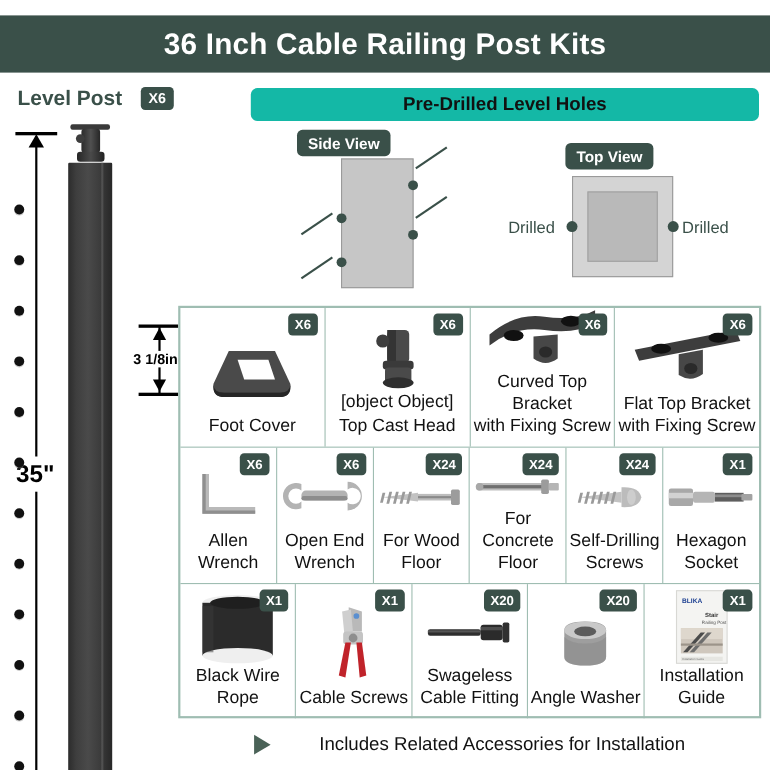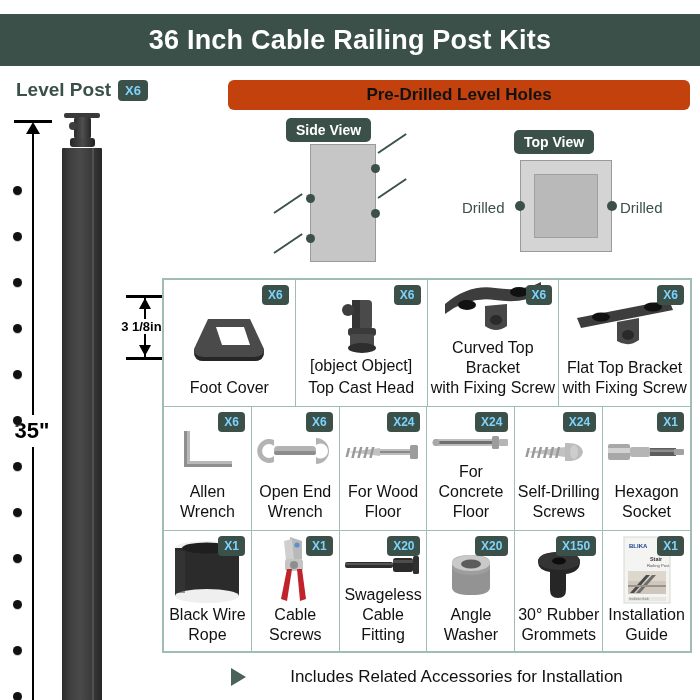--- a/index.html
+++ b/index.html
@@ -20,33 +20,33 @@
   }
   .header-title {
     color: #ffffff; font-size: 27px; font-weight: bold;
     letter-spacing: 0.2px; white-space: nowrap;
   }
 
   
   .level-post-label {
     position: absolute; left: 16px; top: 79px;
     font-size: 19px; font-weight: bold; color: #3a5049;
-    display: flex; align-items: flex-end; gap: 7px;
+    display: flex; align-items: flex-start; gap: 17px;
   }
   .badge {
-    display: inline-block; background: #3a5049; color: #7dd3fc;
+    display: inline-block; background: #3a5049; color: #ffffff;
     font-weight: bold; border-radius: 4px; line-height: 1;
     font-size: 12px; padding: 4px 6px 4px 6px;
   }
   .badge-label { font-size: 13px; padding: 4px 7px; }
 
   .banner {
     position: absolute; left: 228px; top: 80px;
     width: 462px; height: 30px;
-    background: #c2410c; border-radius: 6px;
+    background: #14b8a6; border-radius: 6px;
     display: flex; align-items: center; justify-content: center;
   }
   .banner-text { font-size: 17px; font-weight: bold; color: #111; }
 
   
   .post-wrap { position: absolute; left: 0; top: 110px; width: 160px; height: 580px; }
 
   .post-body {
     position: absolute; left: 62px; top: 38px;
     width: 40px; height: 600px;
@@ -121,21 +121,21 @@
     background: #fff;
   }
 
   
   .view-tag {
     position: absolute; background: #3a5049; color: #fff;
     font-size: 14px; font-weight: bold; border-radius: 5px;
     padding: 4px 10px; white-space: nowrap;
   }
   .side-view { position: absolute; left: 268px; top: 118px; width: 160px; height: 160px; }
-  .side-tag { left: 18px; top: 0; text-align: right; }
+  .side-tag { left: 2px; top: 0; text-align: right; }
   .side-rect {
     position: absolute; left: 42px; top: 26px; width: 66px; height: 118px;
     background: #c6c6c6; border: 1px solid #9a9a9a;
   }
   .sv-dot {
     position: absolute; width: 9px; height: 9px; border-radius: 50%;
     background: #3a5049;
   }
   .sv-line { position: absolute; height: 2px; background: #3a5049; }
 
@@ -495,32 +495,20 @@
           <svg width="54" height="52" viewBox="0 0 54 52">
             <path d="M8 14 Q8 6 27 6 Q46 6 46 14 L46 38 Q46 46 27 46 Q8 46 8 38 Z" fill="#9e9e9e"></path>
             <ellipse cx="27" cy="14" rx="19" ry="8" fill="#c9c9c9"></ellipse>
             <ellipse cx="27" cy="15" rx="10" ry="4.5" fill="#5c5c5c"></ellipse>
             <path d="M8 20 L8 38 Q8 46 27 46 Q46 46 46 38 L46 20 Q40 26 27 26 Q14 26 8 20 Z" fill="#8a8a8a" opacity=".55"></path>
           </svg>
         </div>
         <div class="cell-label" style="white-space:pre-line">Angle Washer</div>
       </div>
 
-      <div class="cell">
-        <span class="badge cell-badge">X150</span>
-        <div class="cell-art">
-          <svg width="54" height="54" viewBox="0 0 54 54">
-            <path d="M6 14 Q6 4 27 4 Q48 4 48 14 Q48 24 34 26 L34 42 Q34 50 26 50 Q18 50 18 42 L18 24 Q6 22 6 14 Z" fill="#262626"></path>
-            <ellipse cx="27" cy="13" rx="21" ry="9" fill="#343434"></ellipse>
-            <ellipse cx="27" cy="13" rx="7" ry="3.5" fill="#0d0d0d"></ellipse>
-          </svg>
-        </div>
-        <div class="cell-label" style="white-space:pre-line">30° Rubber
-Grommets</div>
-      </div>
 
       <div class="cell">
         <span class="badge cell-badge">X1</span>
         <div class="cell-art">
           <svg width="54" height="70" viewBox="0 0 54 70">
             <rect x="4" y="2" width="46" height="66" fill="#f4f4f2" stroke="#d8d8d4"></rect>
             <text x="9" y="13" font-family="Liberation Sans, sans-serif" font-size="6" font-weight="bold" fill="#1c3f91">BLIKA</text>
             <text x="30" y="26" font-family="Liberation Sans, sans-serif" font-size="5.4" font-weight="bold" fill="#333">Stair</text>
             <text x="27" y="32" font-family="Liberation Sans, sans-serif" font-size="4.2" fill="#555">Railing Post</text>
             <rect x="8" y="36" width="38" height="23" fill="#cfc7bd"></rect>

